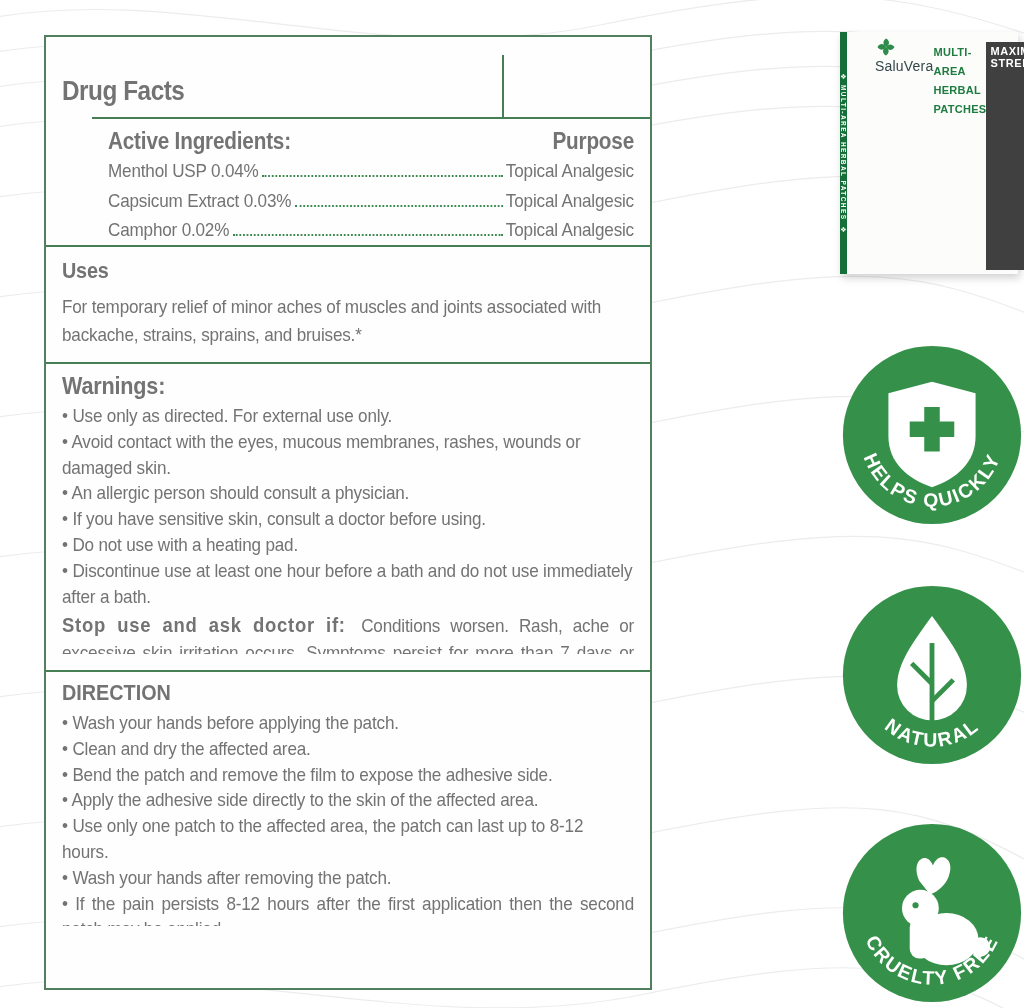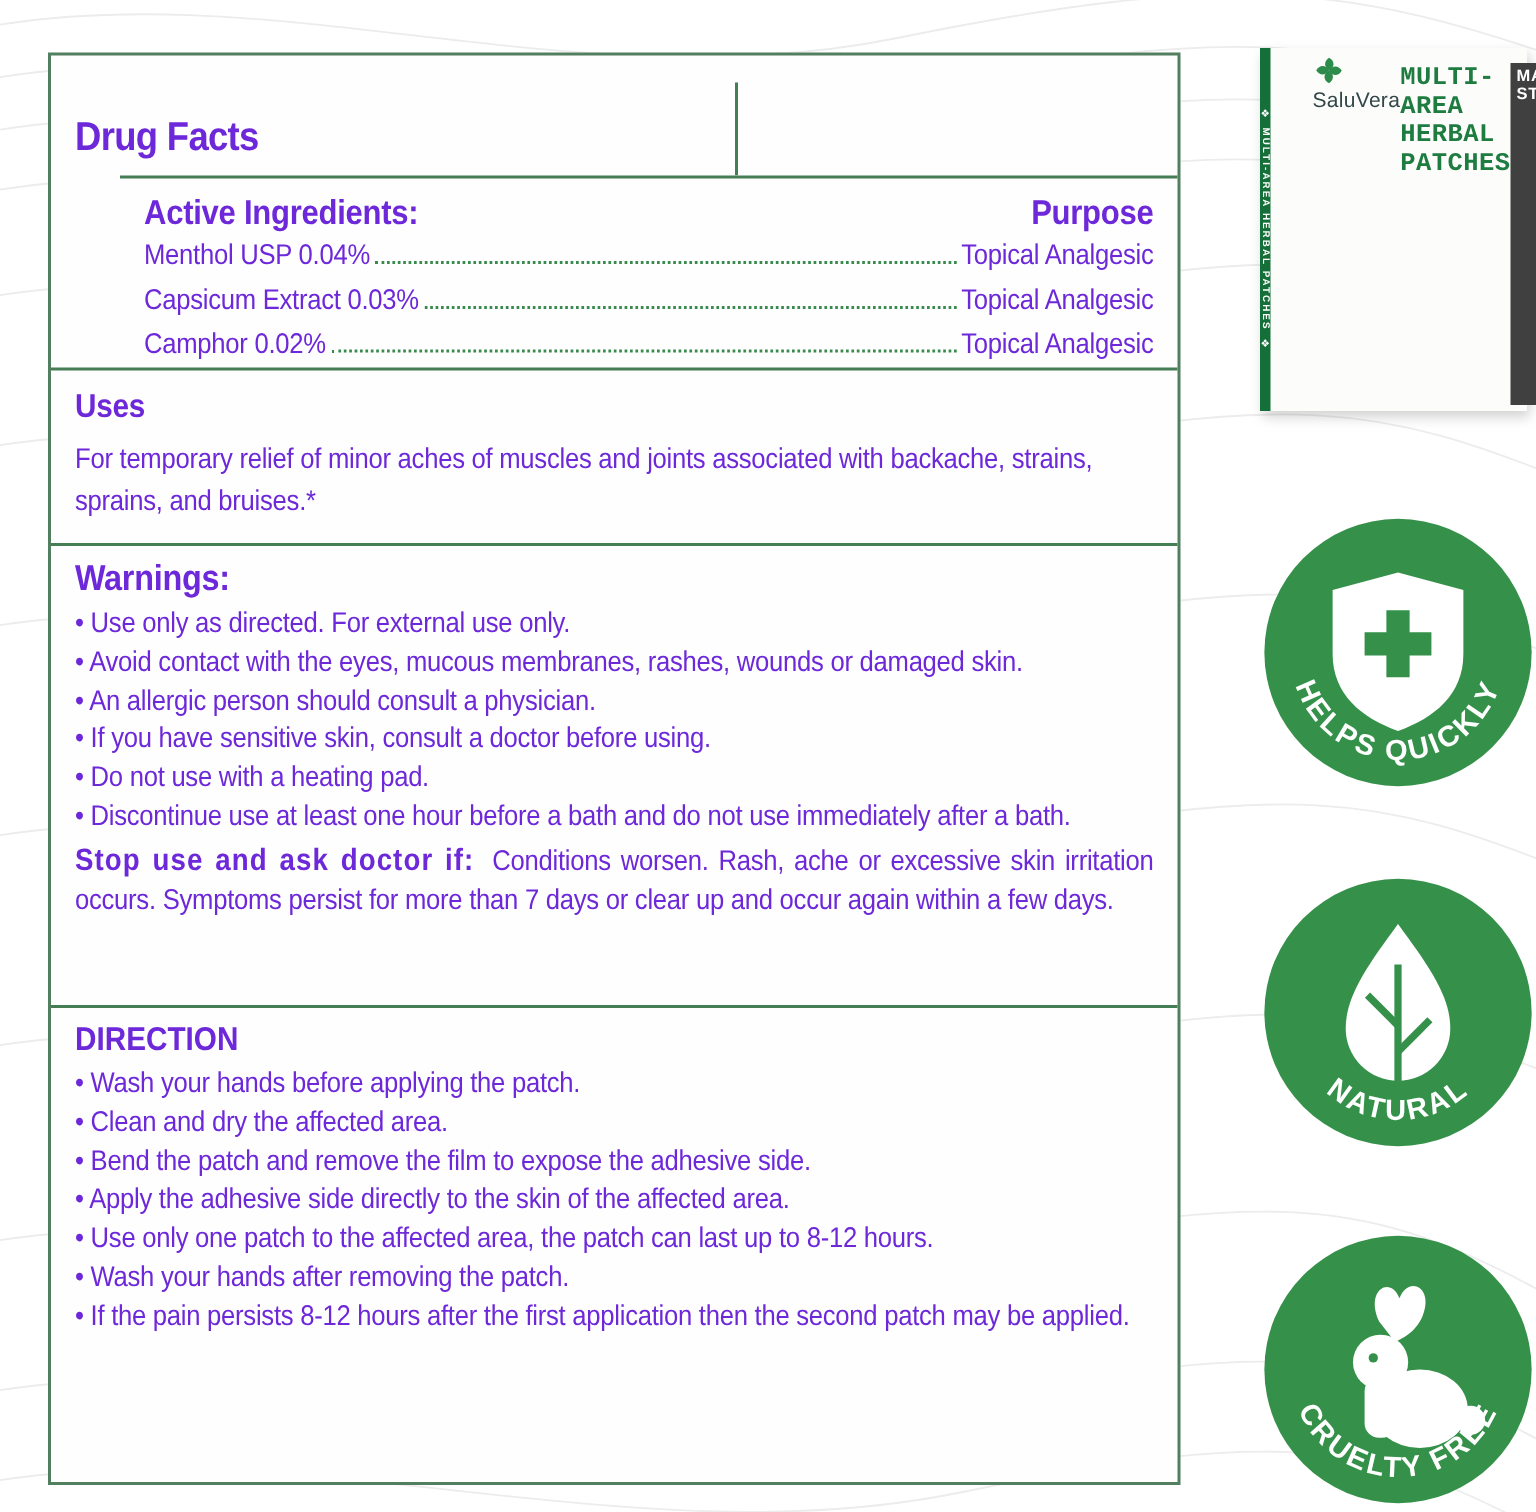--- a/index.html
+++ b/index.html
@@ -4,23 +4,23 @@
 <style>
   * { margin:0; padding:0; box-sizing:border-box; }
   html,body { width:1024px; height:1008px; overflow:hidden; background:#fff;
     font-family:"Liberation Sans", sans-serif; }
   .stage { position:relative; width:1024px; height:1008px; }
 
   
   .waves { position:absolute; inset:0; z-index:0; }
 
   
-  .panel { position:absolute; left:32px; top:35px; width:755px; height:955px;
+  .panel { position:absolute; left:44px; top:35px; width:608px; height:955px;
     background:#fefefe; border:2px solid #517f60; z-index:2;
-    display:flex; flex-direction:column; color:#6d28d9; }
+    display:flex; flex-direction:column; color:#737373; }
   .sec { padding:0 16px; overflow:hidden; position:relative; }
   .sec + .sec { border-top:2px solid #457d54; }
   .cx { transform:scaleX(0.9); transform-origin:left top; width:111.11%;
     letter-spacing:-0.2px; }
 
   .sec-header { height:80px; display:flex; align-items:flex-end; padding-bottom:10px; }
   .df-title { font-size:27px; font-weight:700; letter-spacing:-0.5px; }
   .header-vline { position:absolute; left:456px; top:18px; bottom:0; width:2px;
     background:#457d54; }
 
@@ -60,22 +60,22 @@
   .clover { font-size:7px; line-height:7px; }
   .clover::before { content:"❖"; }
   .face { flex:1; position:relative; padding:5px 5px 4px 6px; display:flex;
     }
   .formula-badge { position:absolute; top:4px; right:2px; background:#e9454f;
     color:#fff; font-size:6.5px; font-weight:700; text-align:center;
     line-height:8px; padding:3px 5px; border-radius:2px; letter-spacing:0.3px; }
   .logo-row { display:flex; flex-direction:column; align-items:flex-start;
     margin-left:22px; }
   .brand { font-size:14px; color:#33474a; letter-spacing:0.2px; margin-top:1px; }
-  .box-title { color:#1e7c40; font-weight:700; font-size:17px; line-height:19px;
-    letter-spacing:0.3px; margin-top:6px;font-family:Liberation Mono, monospace; }
+  .box-title { color:#1e7c40; font-weight:700; font-size:11px; line-height:19px;
+    letter-spacing:0.3px; margin-top:6px; }
   .strength { background:#404040; color:#fff; font-size:11px; font-weight:700;
     letter-spacing:0.6px; padding:3px 4px; margin-top:5px; width:99%; }
   .relief { font-size:5.8px; color:#51795f; letter-spacing:0.4px; line-height:8px;
     margin-top:6px; width:80%; font-weight:700; }
   .blist { display:flex; gap:14px; margin-top:5px; }
   .blist ul { list-style:none; }
   .blist li { font-size:6.8px; color:#3c5549; font-weight:700; letter-spacing:0.5px;
     line-height:13px; }
   .blist li::before { content:"▪ "; color:#3c5549; font-size:5px; vertical-align:1px; }
   .stamps { display:flex; gap:12px; margin-top:3px; margin-left:6px; }

